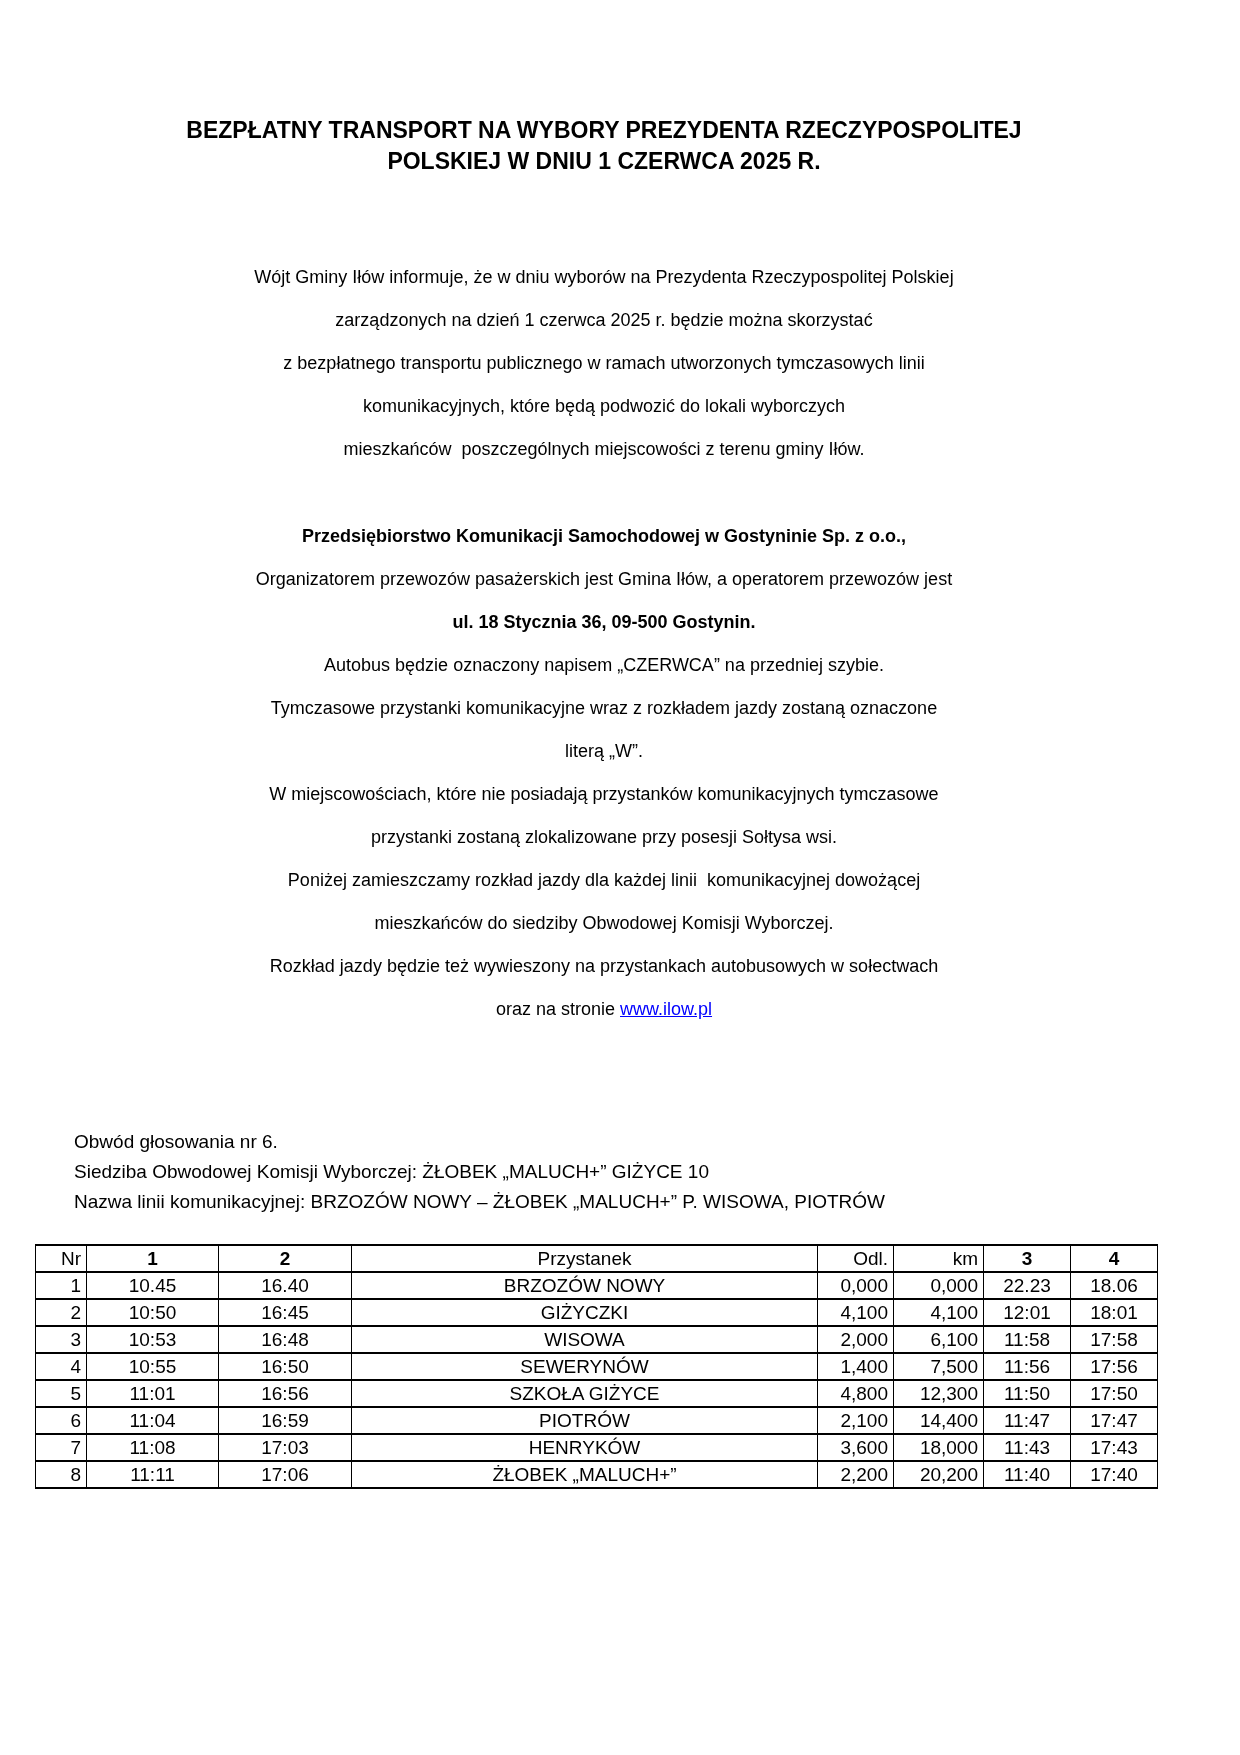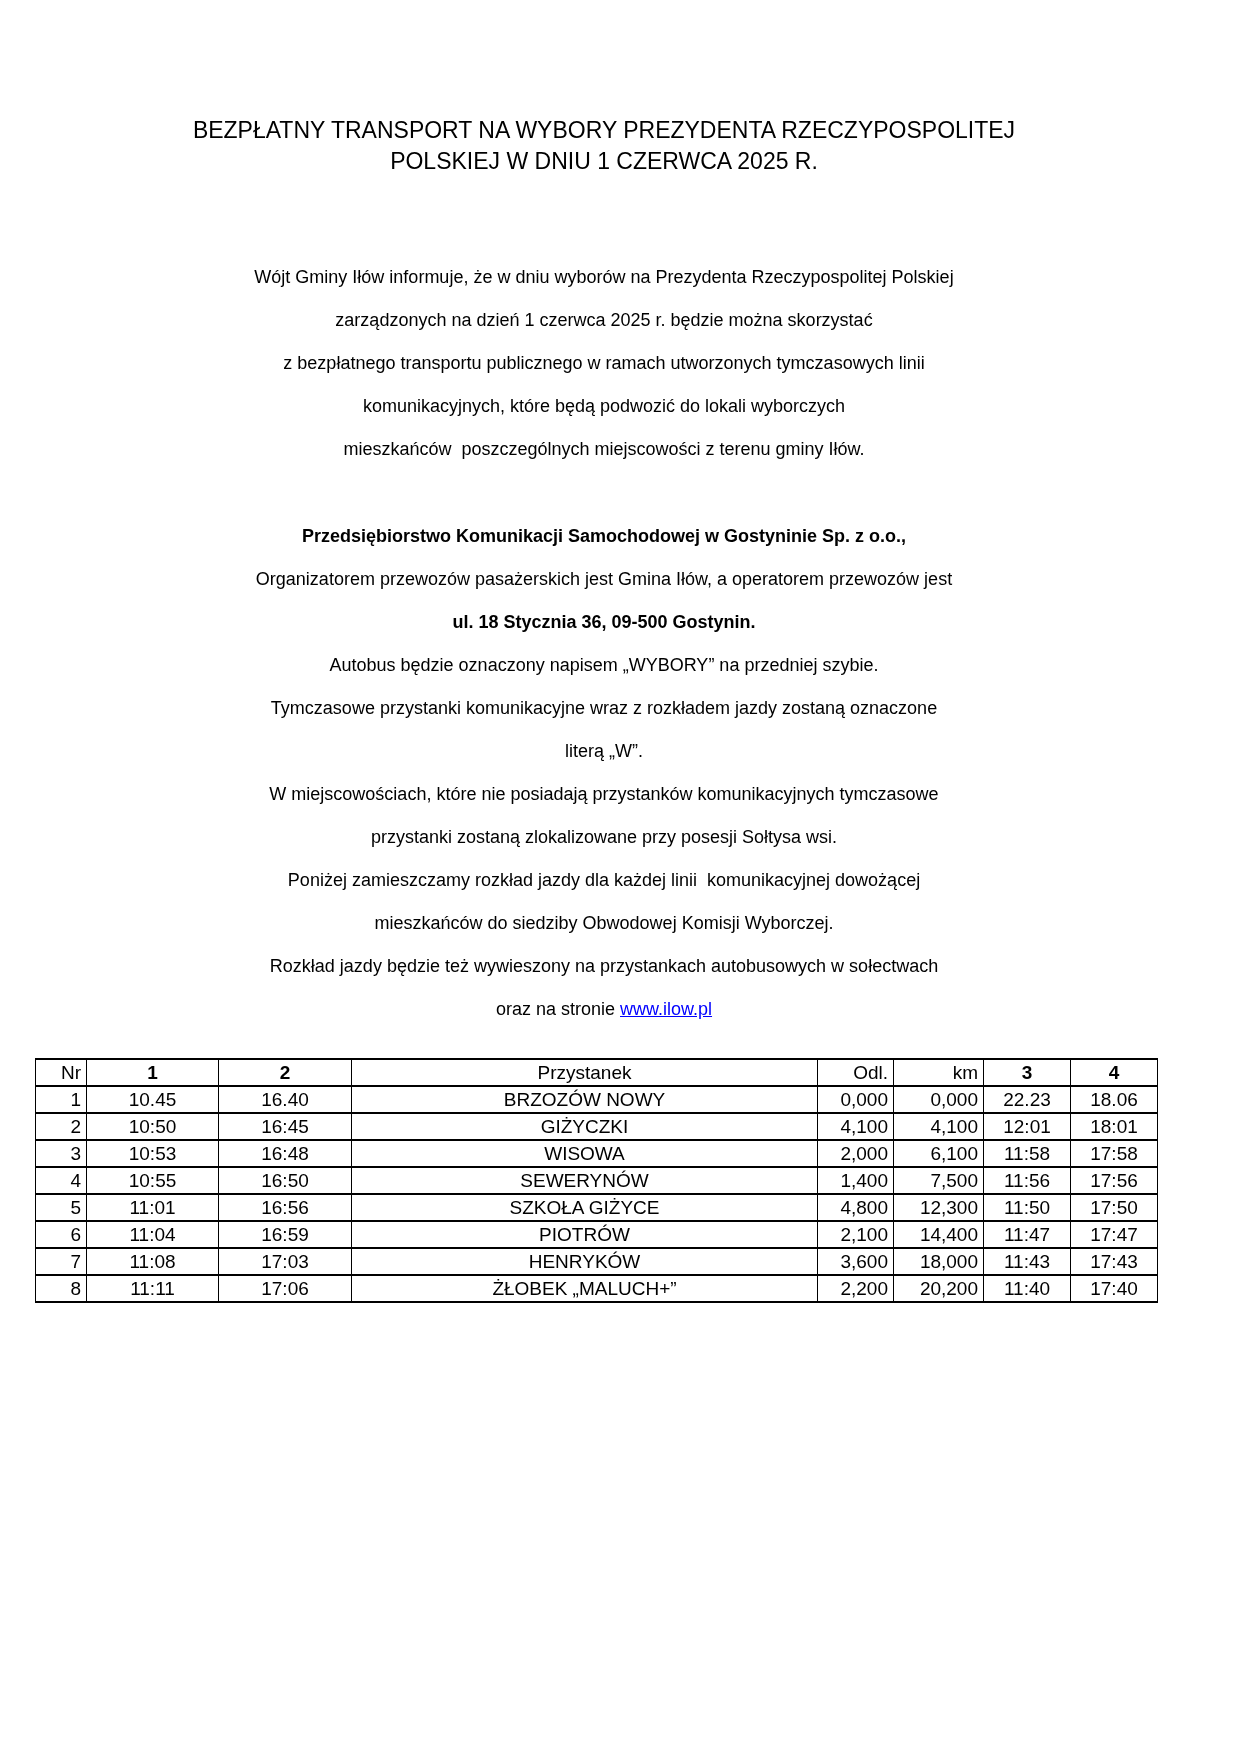--- a/index.html
+++ b/index.html
@@ -11,21 +11,21 @@
     font-family: "Liberation Sans", "DejaVu Sans", sans-serif;
     overflow: hidden;
   }
   .content {
     margin-left: 34px;
     margin-right: 66px; 
   }
   .title {
     padding-top: 115px;
     font-size: 23px;
-    font-weight: normal;
+    font-weight: bold;
     line-height: 31px;
     text-align: center;
   }
   .para {
     font-size: 18px;
     line-height: 43px;
     text-align: center;
   }
   .para1 { margin-top: 79px; }
   .para2 { margin-top: 44px; }
@@ -81,31 +81,36 @@
     <div class="line">zarządzonych na dzień 1 czerwca 2025 r. będzie można skorzystać</div>
     <div class="line">z bezpłatnego transportu publicznego w ramach utworzonych tymczasowych linii</div>
     <div class="line">komunikacyjnych, które będą podwozić do lokali wyborczych</div>
     <div class="line">mieszkańców  poszczególnych miejscowości z terenu gminy Iłów.</div>
   </div>
 
   <div class="para para2">
     <div class="line bold">Przedsiębiorstwo Komunikacji Samochodowej w Gostyninie Sp. z o.o.,</div>
     <div class="line">Organizatorem przewozów pasażerskich jest Gmina Iłów, a operatorem przewozów jest</div>
     <div class="line bold">ul. 18 Stycznia 36, 09-500 Gostynin.</div>
-    <div class="line">Autobus będzie oznaczony napisem „WYBORY” na przedniej szybie.</div>
+    <div class="line">Autobus będzie oznaczony napisem „CZERWCA” na przedniej szybie.</div>
     <div class="line">Tymczasowe przystanki komunikacyjne wraz z rozkładem jazdy zostaną oznaczone</div>
     <div class="line">literą „W”.</div>
     <div class="line">W miejscowościach, które nie posiadają przystanków komunikacyjnych tymczasowe</div>
     <div class="line">przystanki zostaną zlokalizowane przy posesji Sołtysa wsi.</div>
     <div class="line">Poniżej zamieszczamy rozkład jazdy dla każdej linii  komunikacyjnej dowożącej</div>
     <div class="line">mieszkańców do siedziby Obwodowej Komisji Wyborczej.</div>
     <div class="line">Rozkład jazdy będzie też wywieszony na przystankach autobusowych w sołectwach</div>
     <div class="line"><span>oraz na stronie </span><a class="weblink" href="#">www.ilow.pl</a></div>
   </div>
 
+  <div class="info">
+    <div class="line">Obwód głosowania nr 6.</div>
+    <div class="line">Siedziba Obwodowej Komisji Wyborczej: ŻŁOBEK „MALUCH+” GIŻYCE 10</div>
+    <div class="line">Nazwa linii komunikacyjnej: BRZOZÓW NOWY – ŻŁOBEK „MALUCH+” P. WISOWA, PIOTRÓW</div>
+  </div>
 
 </div>
 
 <table class="schedule">
   <colgroup>
     <col style="width:51px">
       <col style="width:132px">
       <col style="width:133px">
       <col style="width:466px">
     <col style="width:76px">

